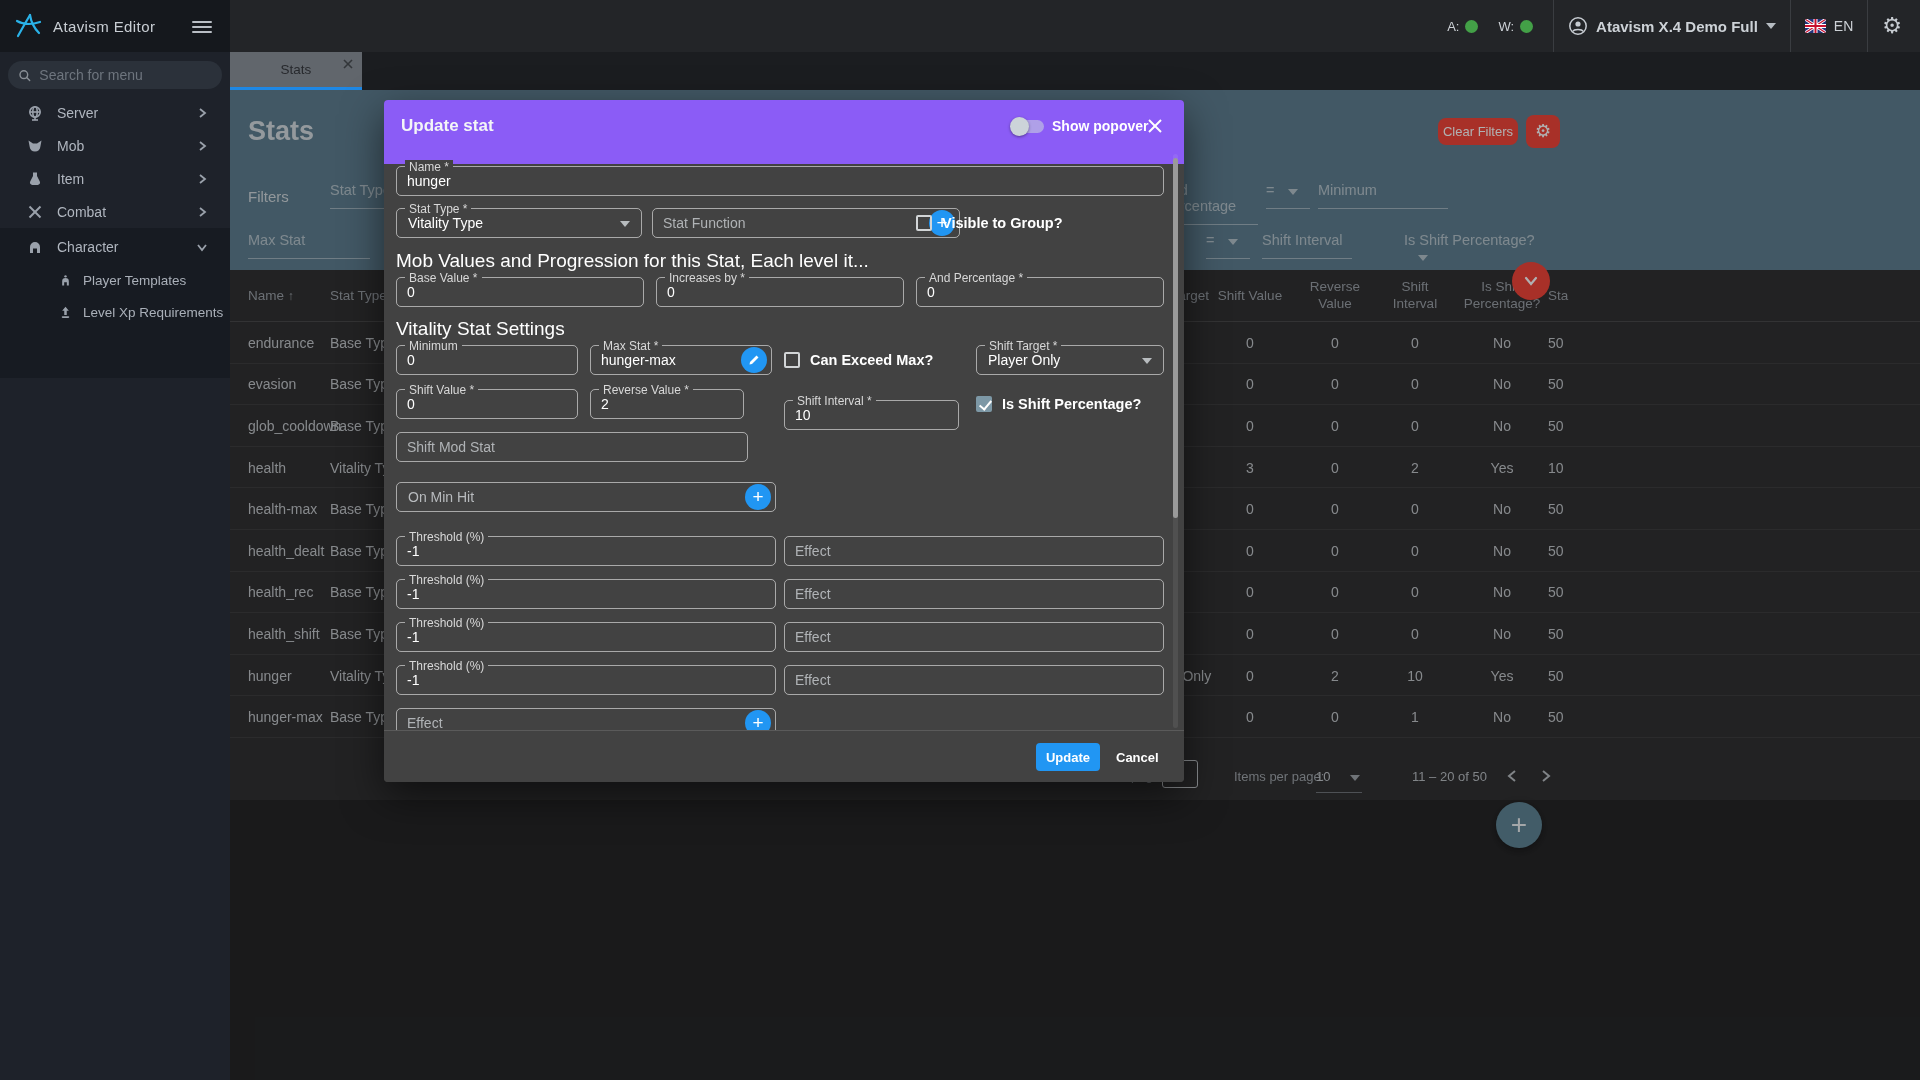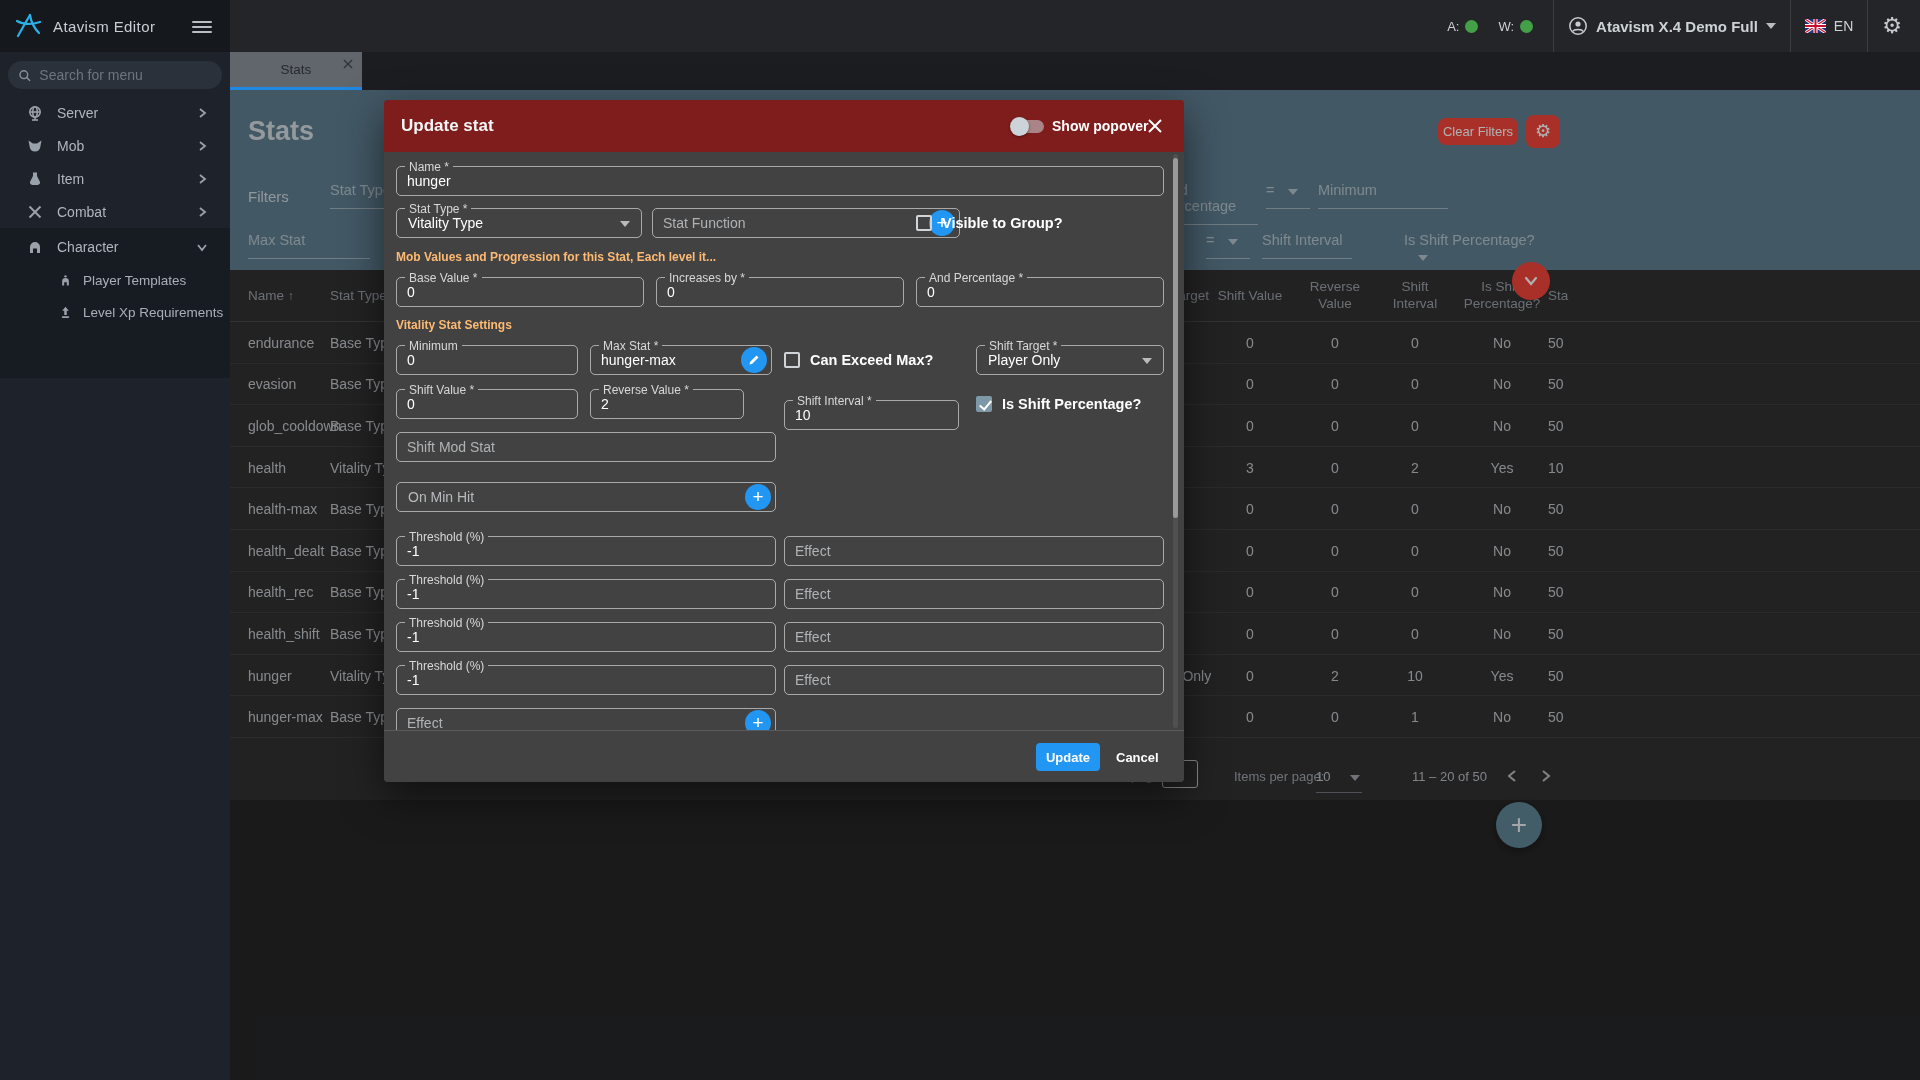--- a/index.html
+++ b/index.html
@@ -96,21 +96,21 @@
   .pbtn { position:absolute; top:22px; width:28px; height:28px; display:flex; align-items:center; justify-content:center; cursor:pointer; }
   .bottom-strip { position:absolute; left:0; top:710px; width:1690px; height:280px; background:#232323; }
   .fab { position:absolute; left:1266px; top:712px; width:46px; height:46px; border-radius:50%;
     background:#5d8494; color:#eef2f4; font-size:28px; display:flex; align-items:center; justify-content:center;
     cursor:pointer; box-shadow:0 3px 8px rgba(0,0,0,.4); }
   .dim { position:absolute; left:0; top:0; width:1690px; height:990px; background:rgba(8,10,13,.32); z-index:8; }
 
   
   .modal { position:absolute; left:384px; top:100px; width:800px; height:682px; z-index:100;
     border-radius:4px; box-shadow:0 14px 40px rgba(0,0,0,.55); background:#424242; overflow:hidden; }
-  .m-head { position:absolute; left:0; top:0; width:800px; height:52px; background:#7f1d1d;text-align:center; }
+  .m-head { position:absolute; left:0; top:0; width:800px; height:64px; background:#8b5cf6;text-align:center; }
   .m-title { position:absolute; left:17px; top:16px; color:#f3f6f7; font-size:17px; font-weight:bold; }
   .toggle { position:absolute; left:628px; top:20px; width:32px; height:13px; border-radius:7px;
     background:rgba(206,216,221,.55); cursor:pointer; }
   .toggle .knob { position:absolute; left:-2px; top:-3px; width:19px; height:19px; border-radius:50%;
     background:#ccd4d9; box-shadow:0 1px 3px rgba(0,0,0,.4); }
   .toggle-label { position:absolute; left:668px; top:18px; color:#fff; font-size:14px; font-weight:bold; }
   .m-close { position:absolute; left:762px; top:17px; width:18px; height:18px; cursor:pointer; }
   .m-body { position:absolute; left:0; top:52px; width:800px; height:578px; overflow:hidden; }
   .m-scroll-track { position:absolute; left:789px; top:2px; width:5px; height:574px; background:rgba(255,255,255,.08); border-radius:3px; }
   .m-scroll-thumb { position:absolute; left:789px; top:6px; width:5px; height:360px; background:#9a9a9a; border-radius:3px; cursor:grab; }
@@ -125,21 +125,21 @@
     background:#424242; padding:0 4px; white-space:nowrap; }
   .ofield input { width:100%; height:28px; background:transparent; border:none; outline:none;
     color:#fff; font-size:14px; padding:0 10px; font-family:inherit; }
   .ofield input::placeholder { color:#b0b3b6; }
   .selval { position:absolute; left:11px; top:6px; color:#fff; font-size:14px; }
   .selval.ghost { color:#b8bbbe; }
   .ofield .scaret { position:absolute; right:11px; top:12px; width:0; height:0;
     border-left:5px solid transparent; border-right:5px solid transparent; border-top:6px solid #b8bcbf; }
   .circle-btn { position:absolute; width:26px; height:26px; top:1px; border-radius:50%; background:#2196f3;
     color:#fff; display:flex; align-items:center; justify-content:center; font-size:19px; cursor:pointer; border:none; }
-  .m-sect { position:absolute; color:#fdba74; font-size:12px; font-weight:bold; }
+  .m-sect { position:absolute; color:#ffffff; font-size:19px; font-weight:normal; }
   .cbrow { position:absolute; display:flex; align-items:center; cursor:pointer; }
   .cb { width:16px; height:16px; border:2px solid #d2d5d7; border-radius:2px; background:transparent; position:relative; }
   .cb.checked { background:#7d98a6; border-color:#7d98a6; }
   .cb.checked::after { content:""; position:absolute; left:4px; top:0px; width:5px; height:10px;
     border:solid #fff; border-width:0 2px 2px 0; transform:rotate(40deg); }
   .cblabel { color:#fff; font-size:14.5px; font-weight:bold; margin-left:10px; white-space:nowrap; }
 </style>
 </head>
 <body>
 
@@ -576,21 +576,21 @@
     </div>
     <div class="ofield" style="left:400px; top:248px; width:175px;">
       <span class="flabel">Shift Interval *</span>
       <input value="10" style="">
     </div>
     <div class="cbrow" style="left:592px; top:244px;">
       <span class="cb checked"></span>
       <span class="cblabel">Is Shift Percentage?</span>
     </div>
 
-    <div class="ofield" style="left:12px; top:280px; width:380px;">
+    <div class="ofield" style="left:12px; top:280px; width:352px;">
       <input placeholder="Shift Mod Stat" style="">
     </div>
 
     <div class="ofield" style="left:12px; top:330px; width:380px;">
       <span class="selval ghost">On Min Hit</span>
       <button class="circle-btn" style="right:4px;">
           <span>+</span>
         </button>
     </div>
 

